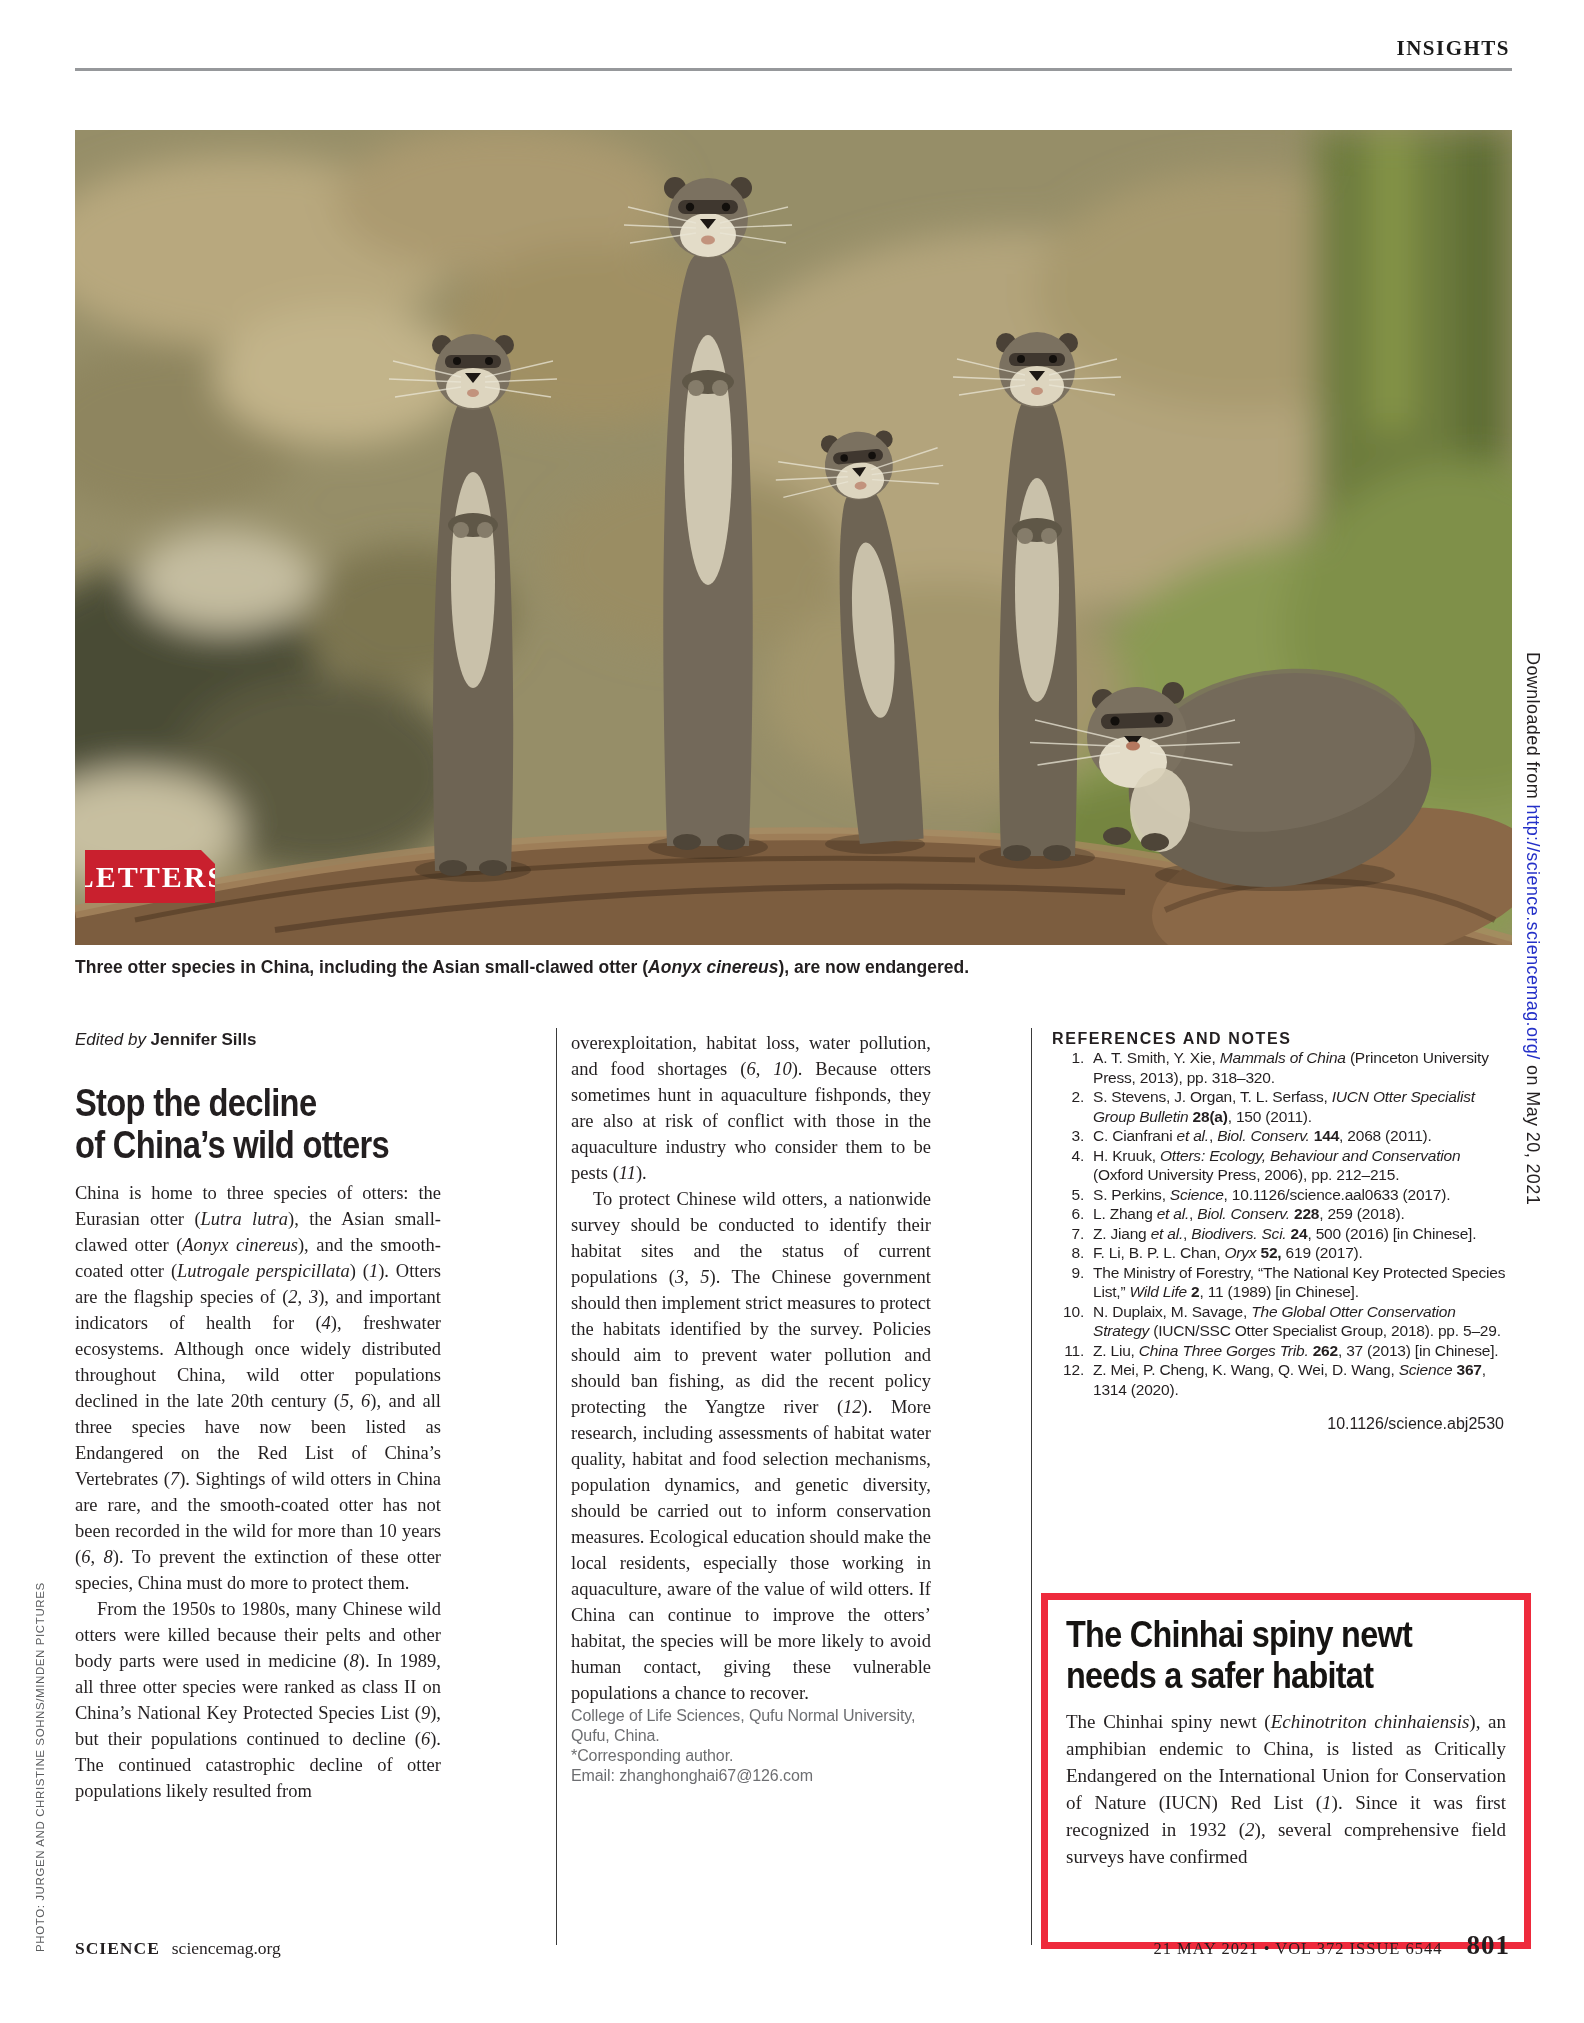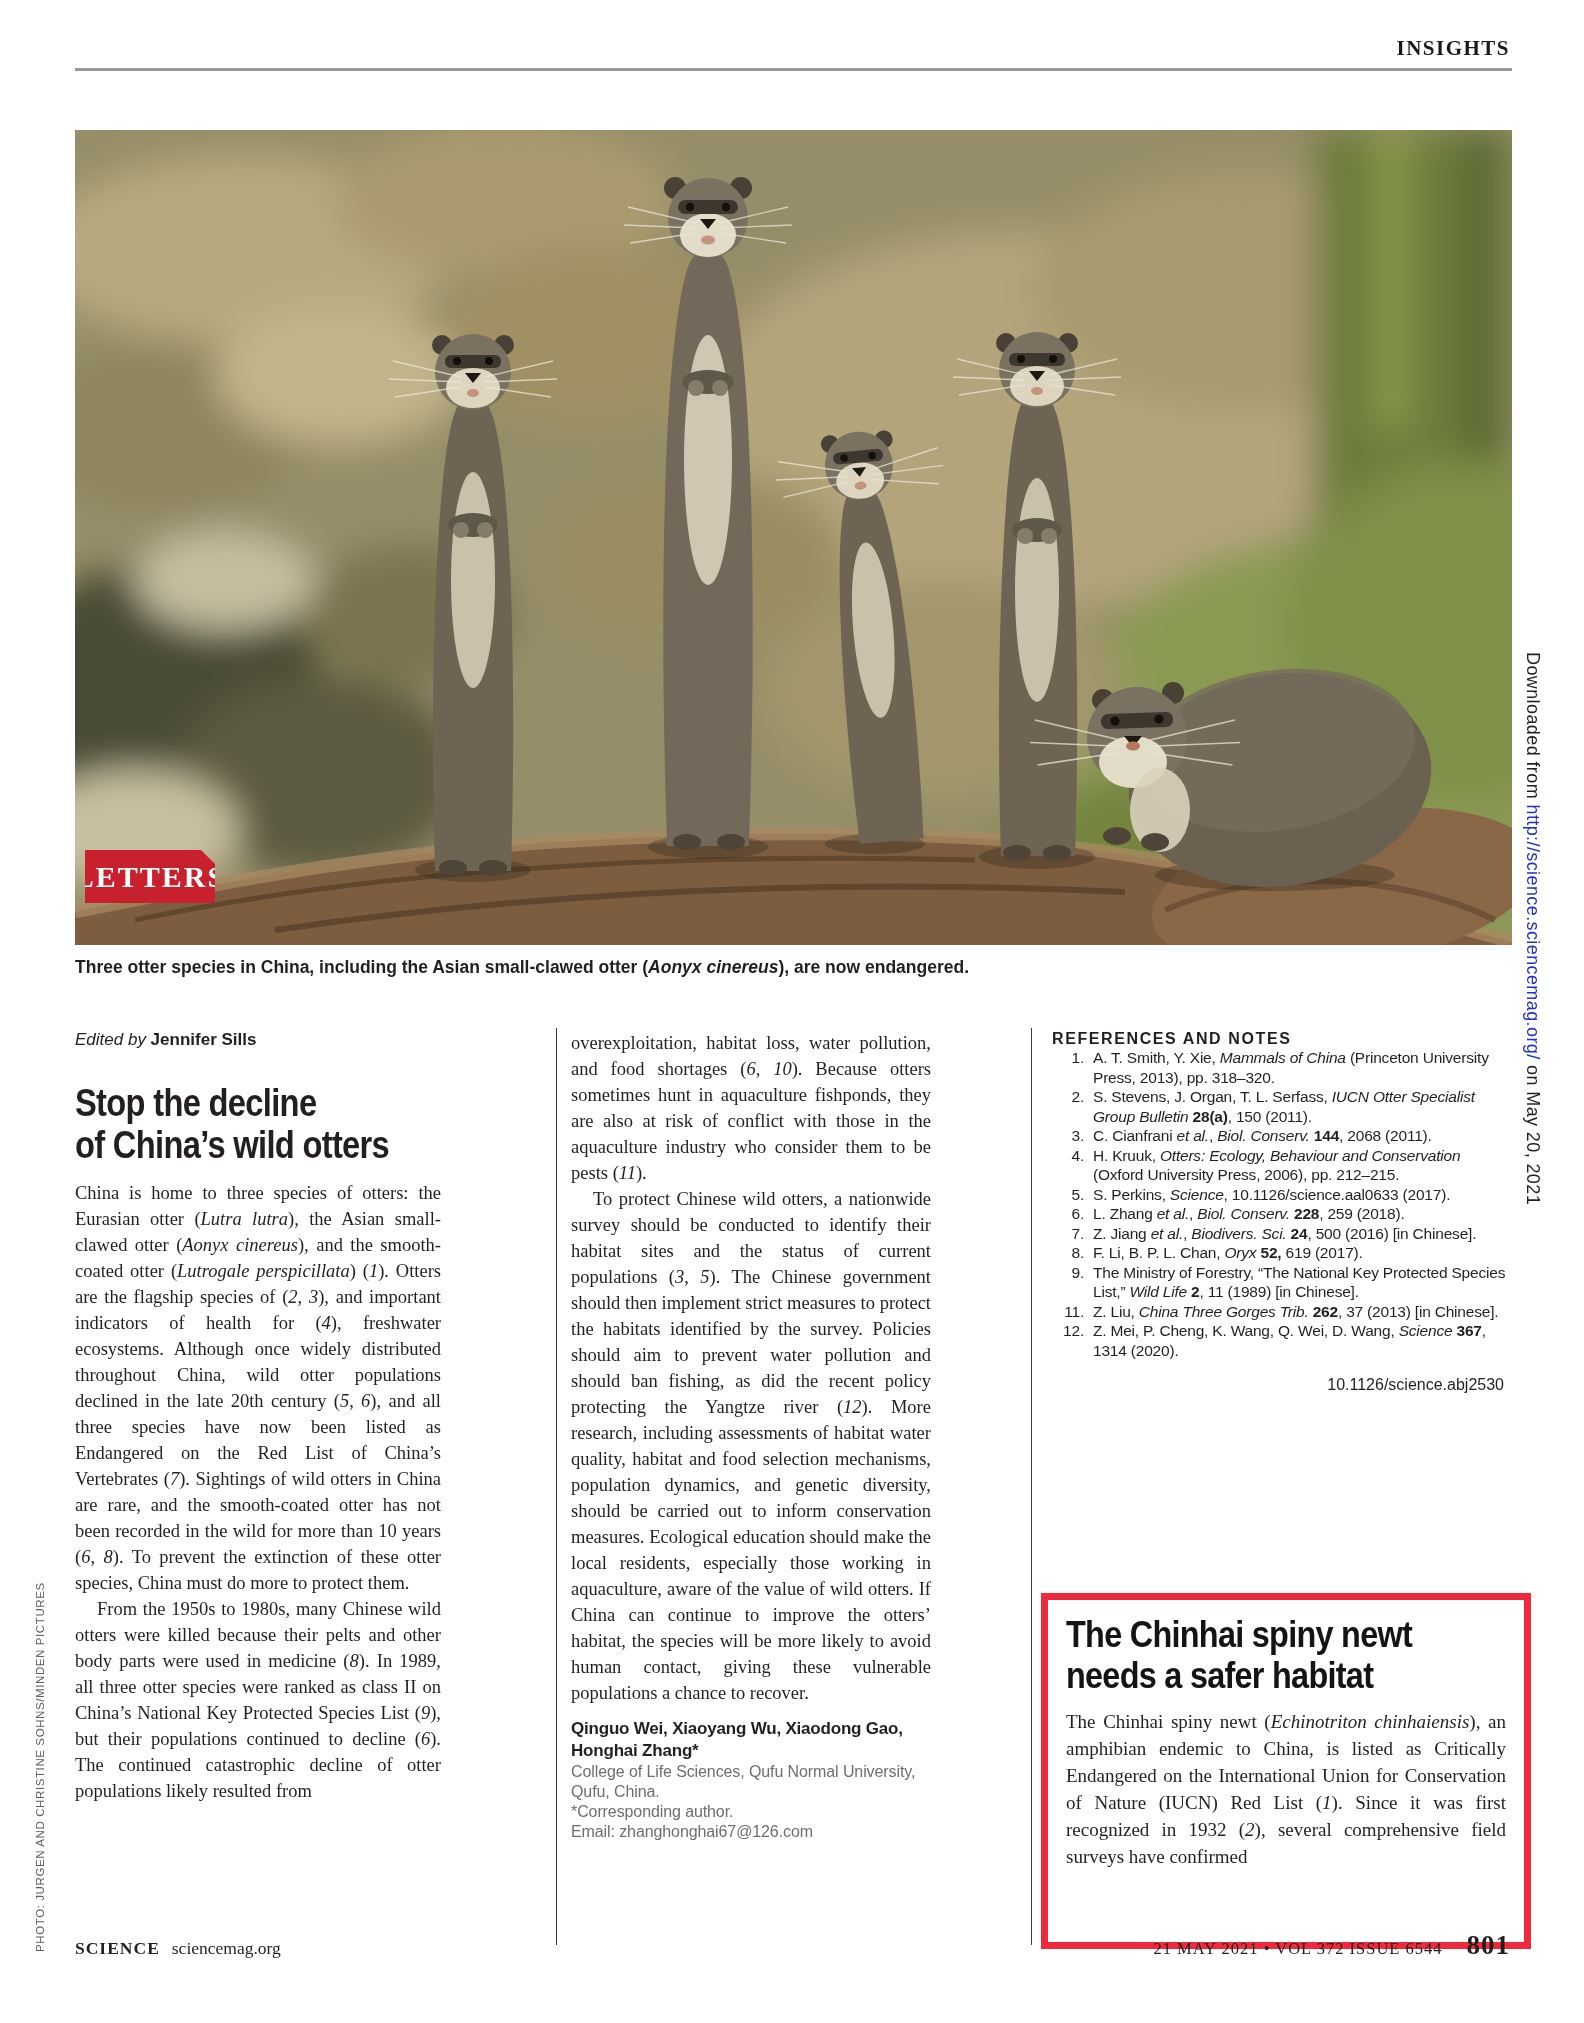--- a/index.html
+++ b/index.html
@@ -244,21 +244,20 @@
       <div class="hl">Stop the decline</div>
       <div class="hl">of China’s wild otters</div>
     </div>
     <p class="serif-p">China is home to three species of otters: the Eurasian otter (<i>Lutra lutra</i>), the Asian small-clawed otter (<i>Aonyx cinereus</i>), and the smooth-coated otter (<i>Lutrogale perspicillata</i>) (<i>1</i>). Otters are the flagship species of (<i>2</i>, <i>3</i>), and important indicators of health for (<i>4</i>), freshwater ecosystems. Although once widely distributed throughout China, wild otter populations declined in the late 20th century (<i>5</i>, <i>6</i>), and all three species have now been listed as Endangered on the Red List of China’s Vertebrates (<i>7</i>). Sightings of wild otters in China are rare, and the smooth-coated otter has not been recorded in the wild for more than 10 years (<i>6</i>, <i>8</i>). To prevent the extinction of these otter species, China must do more to protect them.</p>
     <p class="serif-p indent">From the 1950s to 1980s, many Chinese wild otters were killed because their pelts and other body parts were used in medicine (<i>8</i>). In 1989, all three otter species were ranked as class II on China’s National Key Protected Species List (<i>9</i>), but their populations continued to decline (<i>6</i>). The continued catastrophic decline of otter populations likely resulted from</p>
   </div>
 
   <div class="col col2">
     <p class="serif-p">overexploitation, habitat loss, water pollution, and food shortages (<i>6</i>, <i>10</i>). Because otters sometimes hunt in aquaculture fishponds, they are also at risk of conflict with those in the aquaculture industry who consider them to be pests (<i>11</i>).</p>
     <p class="serif-p indent">To protect Chinese wild otters, a nationwide survey should be conducted to identify their habitat sites and the status of current populations (<i>3</i>, <i>5</i>). The Chinese government should then implement strict measures to protect the habitats identified by the survey. Policies should aim to prevent water pollution and should ban fishing, as did the recent policy protecting the Yangtze river (<i>12</i>). More research, including assessments of habitat water quality, habitat and food selection mechanisms, population dynamics, and genetic diversity, should be carried out to inform conservation measures. Ecological education should make the local residents, especially those working in aquaculture, aware of the value of wild otters. If China can continue to improve the otters’ habitat, the species will be more likely to avoid human contact, giving these vulnerable populations a chance to recover.</p>
-    <div class="authors">Qinguo Wei, Xiaoyang Wu, Xiaodong Gao, Honghai Zhang*</div>
     <div class="affil">College of Life Sciences, Qufu Normal University, Qufu, China.</div>
     <div class="affil">*Corresponding author.</div>
     <div class="affil">Email: zhanghonghai67@126.com</div>
   </div>
 
   <div class="col col3">
     <div class="refs-heading">REFERENCES AND NOTES</div>
     <div>
         <div class="ref-row">
           <span class="ref-num">1.</span>
@@ -288,20 +287,24 @@
           <span class="ref-num">7.</span>
           <span class="ref-text">Z. Jiang <i>et al.</i>, <i>Biodivers. Sci.</i> <b>24</b>, 500 (2016) [in Chinese].</span>
         </div>
         <div class="ref-row">
           <span class="ref-num">8.</span>
           <span class="ref-text">F. Li, B. P. L. Chan, <i>Oryx</i> <b>52,</b> 619 (2017).</span>
         </div>
         <div class="ref-row">
           <span class="ref-num">9.</span>
           <span class="ref-text">The Ministry of Forestry, “The National Key Protected Species List,” <i>Wild Life</i> <b>2</b>, 11 (1989) [in Chinese].</span>
+        </div>
+        <div class="ref-row">
+          <span class="ref-num">10.</span>
+          <span class="ref-text">N. Duplaix, M. Savage, <i>The Global Otter Conservation Strategy</i> (IUCN/SSC Otter Specialist Group, 2018). pp. 5–29.</span>
         </div>
         <div class="ref-row">
           <span class="ref-num">11.</span>
           <span class="ref-text">Z. Liu, <i>China Three Gorges Trib.</i> <b>262</b>, 37 (2013) [in Chinese].</span>
         </div>
         <div class="ref-row">
           <span class="ref-num">12.</span>
           <span class="ref-text">Z. Mei, P. Cheng, K. Wang, Q. Wei, D. Wang, <i>Science</i> <b>367</b>, 1314 (2020).</span>
         </div>
       </div>

